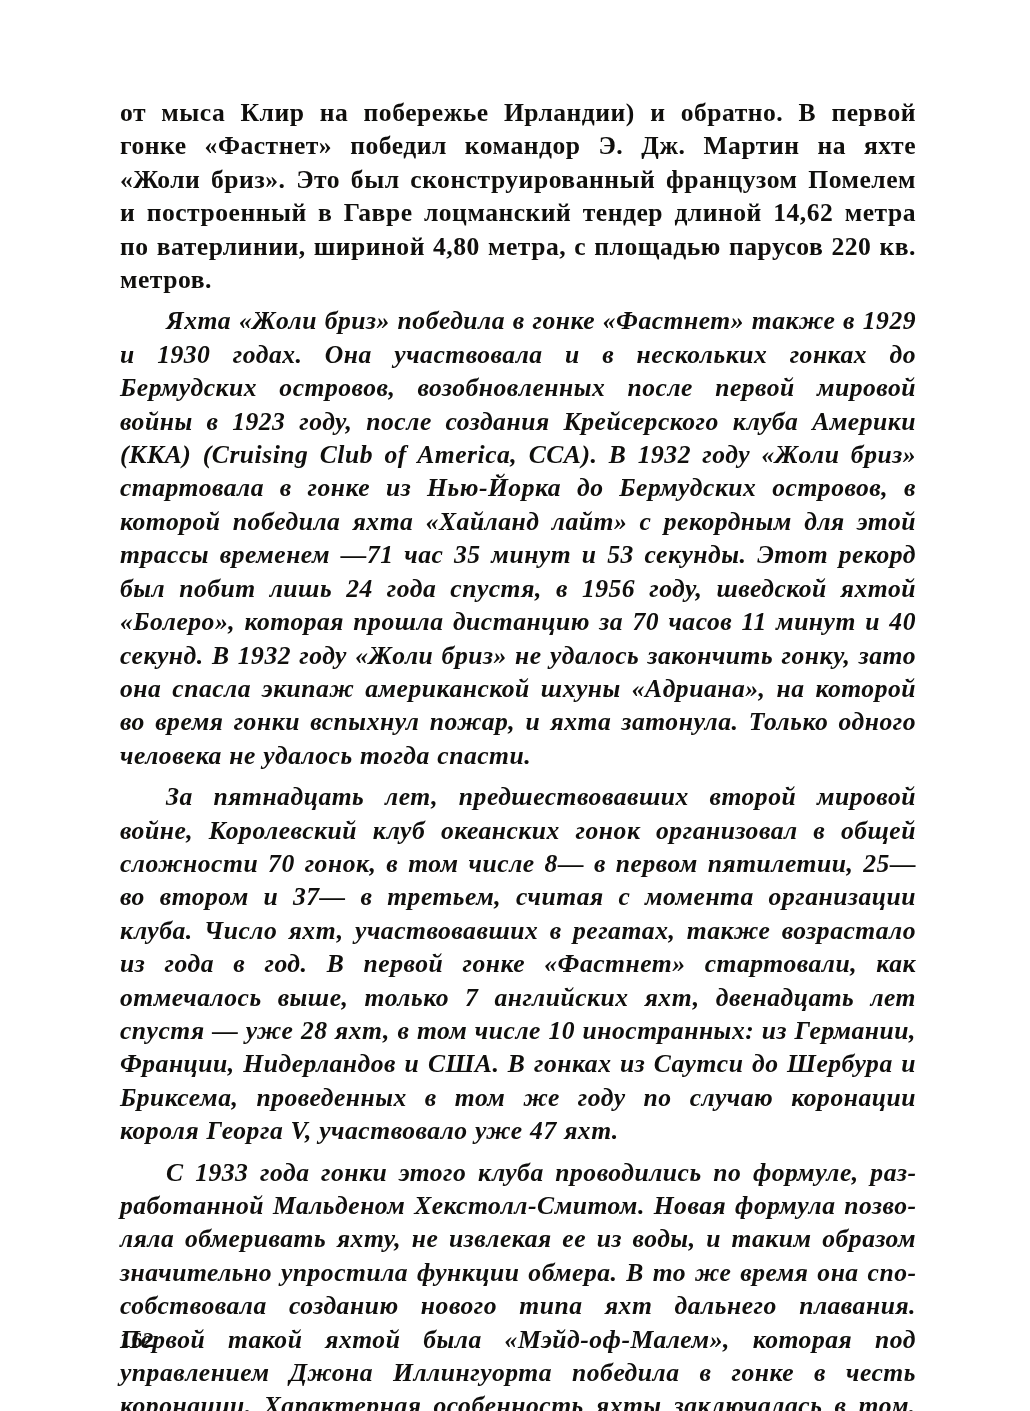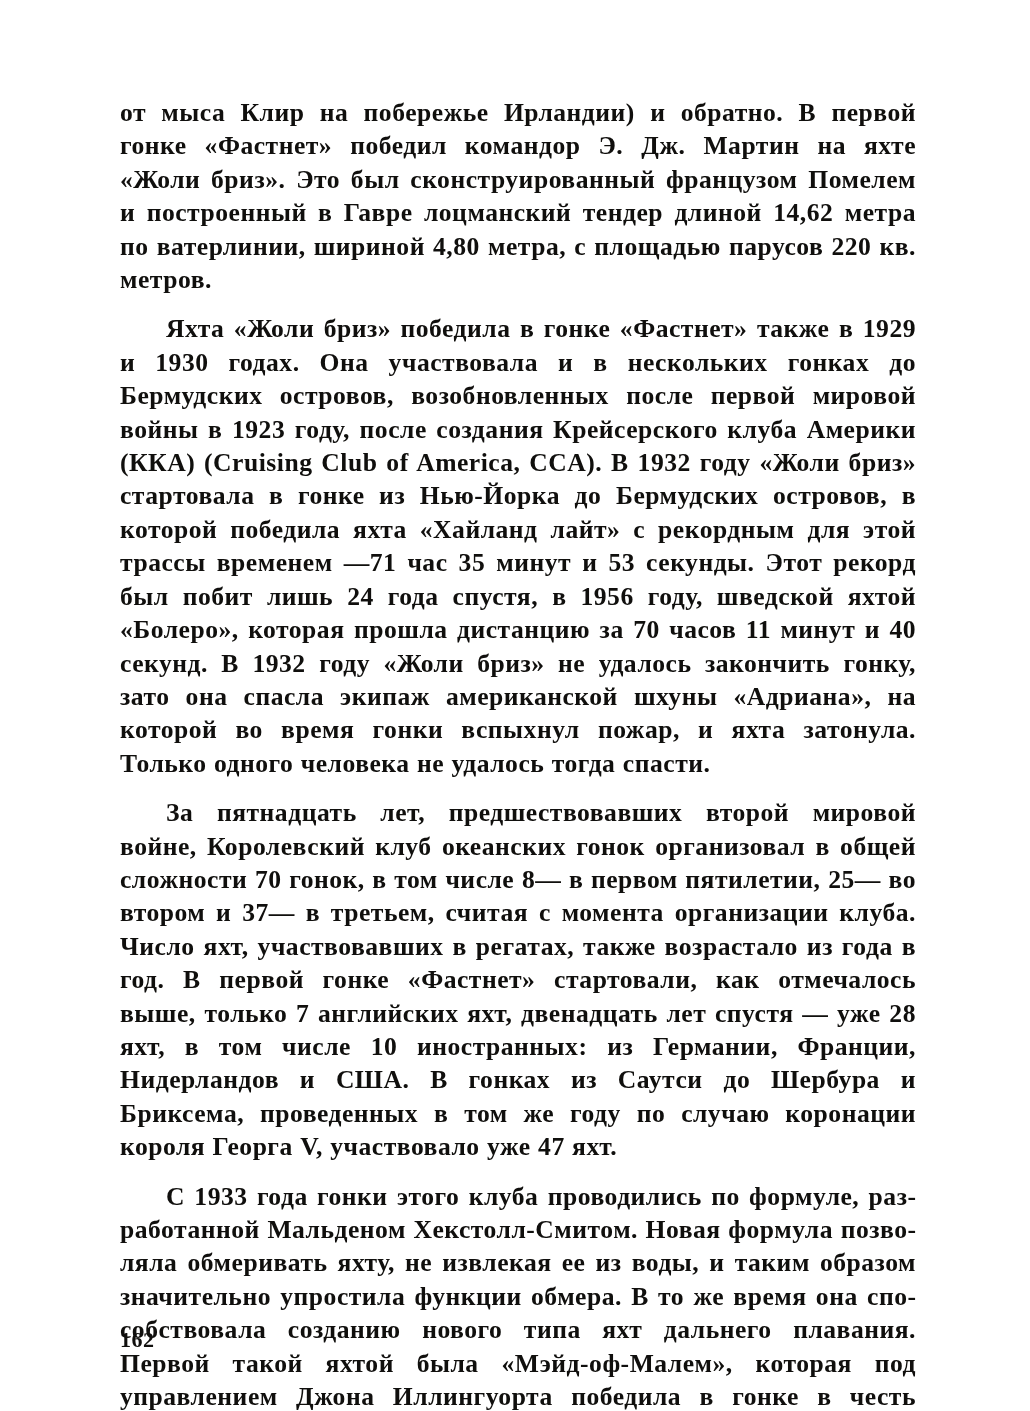--- a/index.html
+++ b/index.html
@@ -35,21 +35,22 @@
     color: #100f0d;
     text-align: justify;
     text-justify: inter-word;
     letter-spacing: 0.02em;
     word-spacing: 0.02em;
     -webkit-font-smoothing: none;
     hyphens: manual;
   }
 
   .para + .para {
-    margin-top: 16px;
+    margin-top: 8px;
+    font-style: italic;
   }
 
   .para.indent {
     text-indent: 46px;
   }
 
   
   .para.continues {
     text-align-last: justify;
   }

